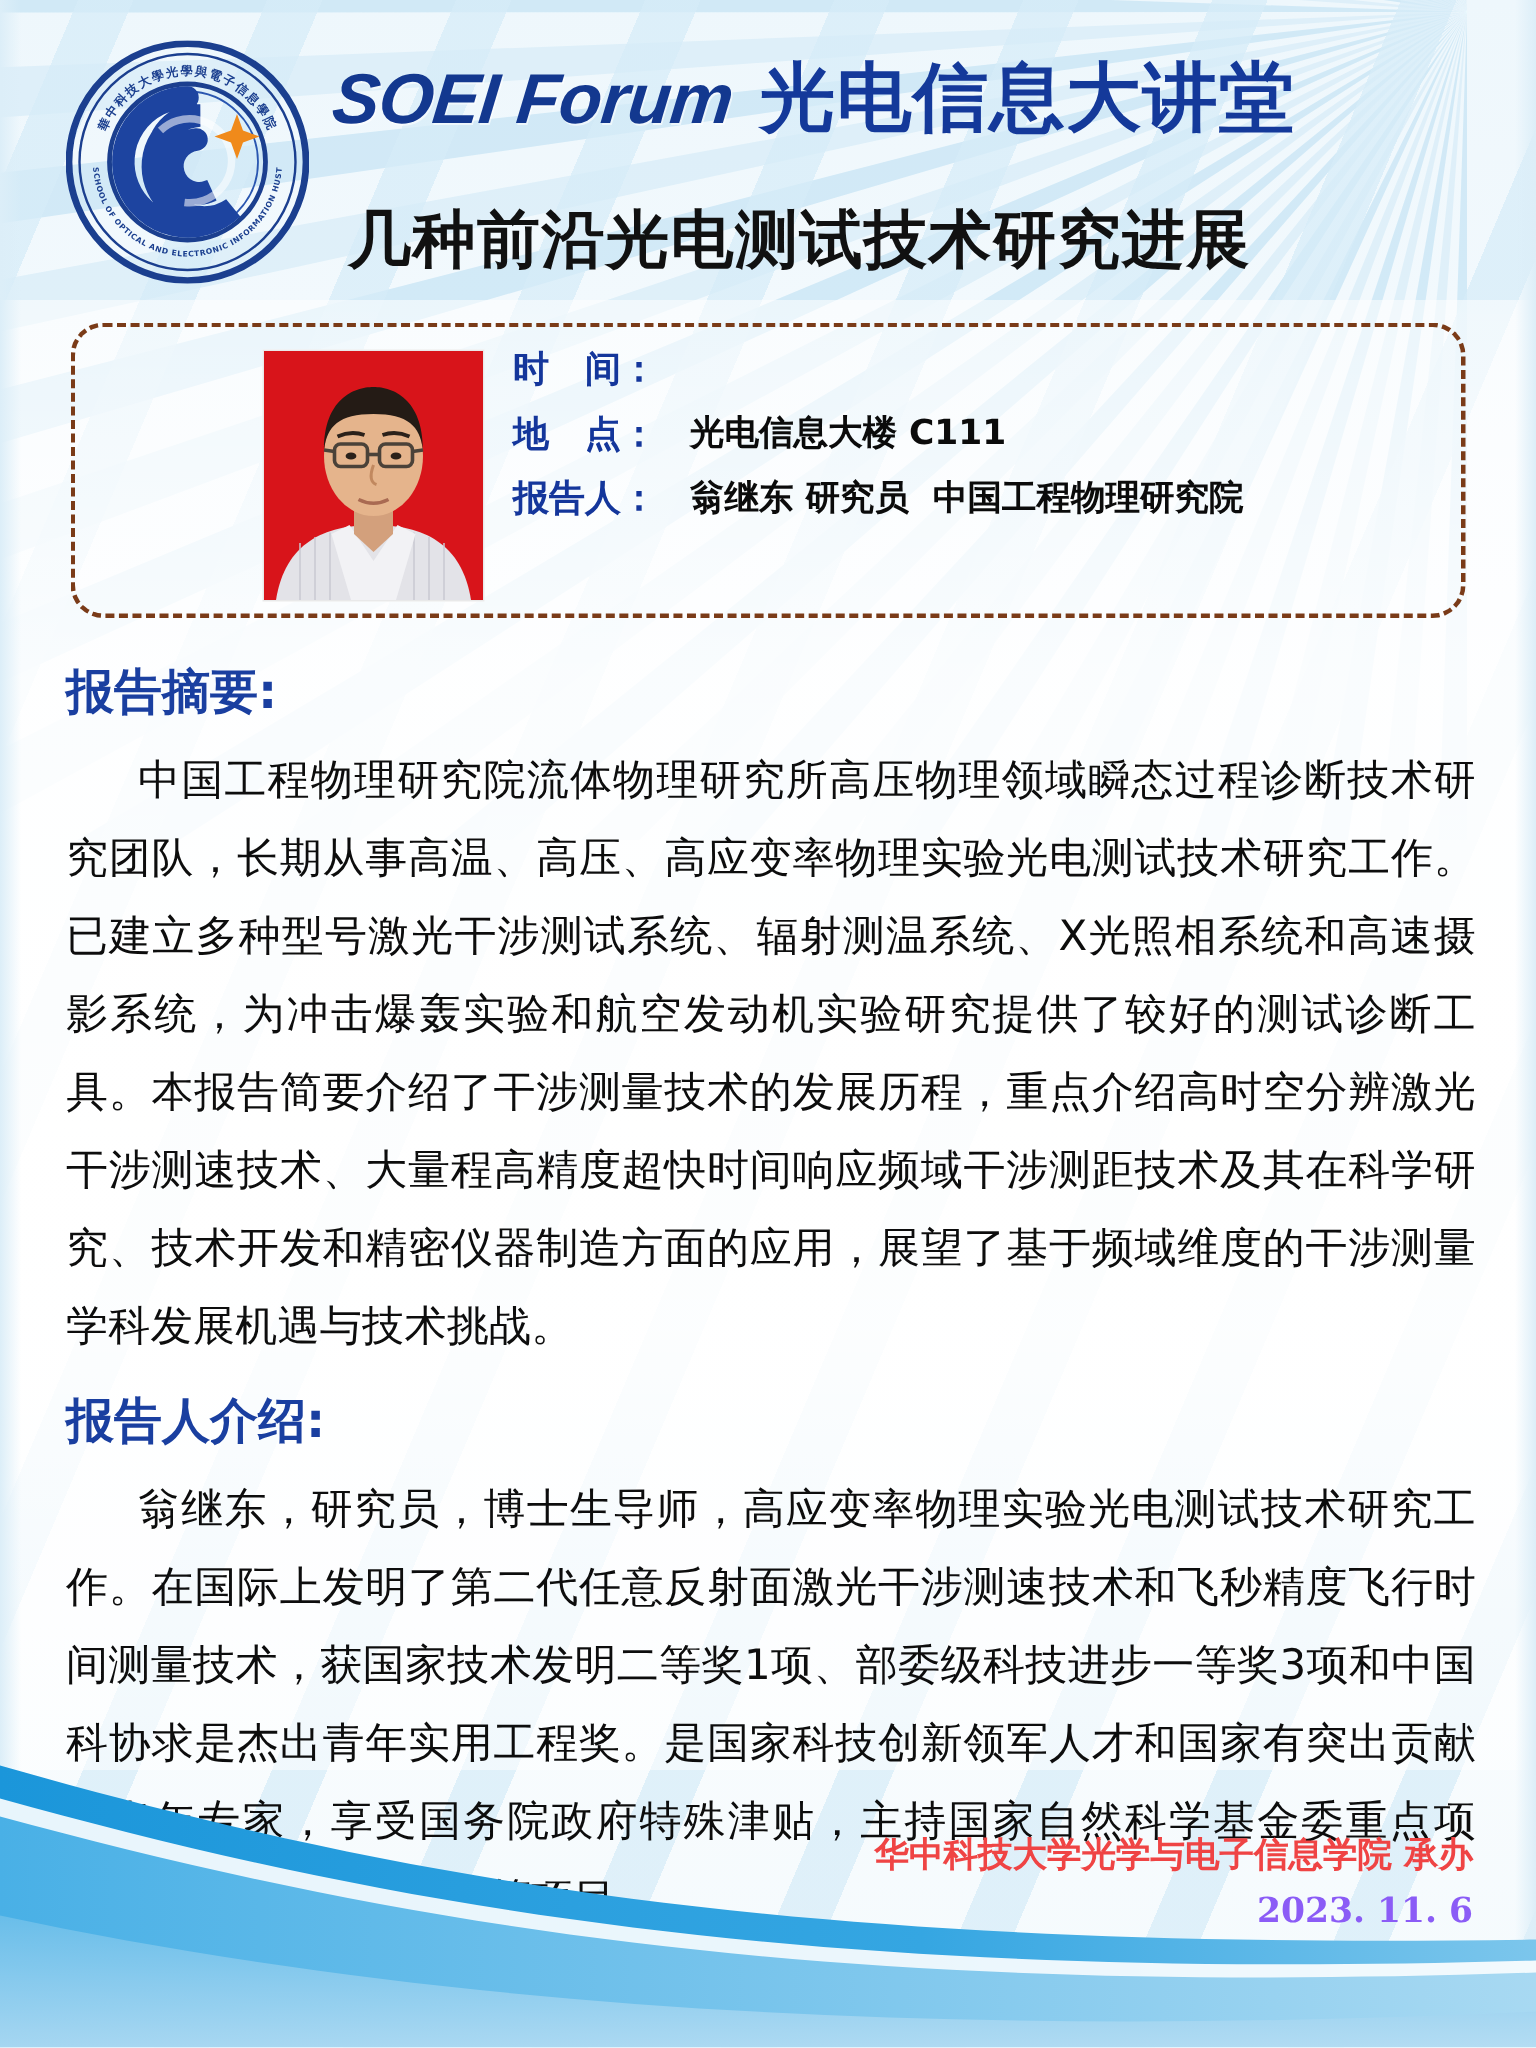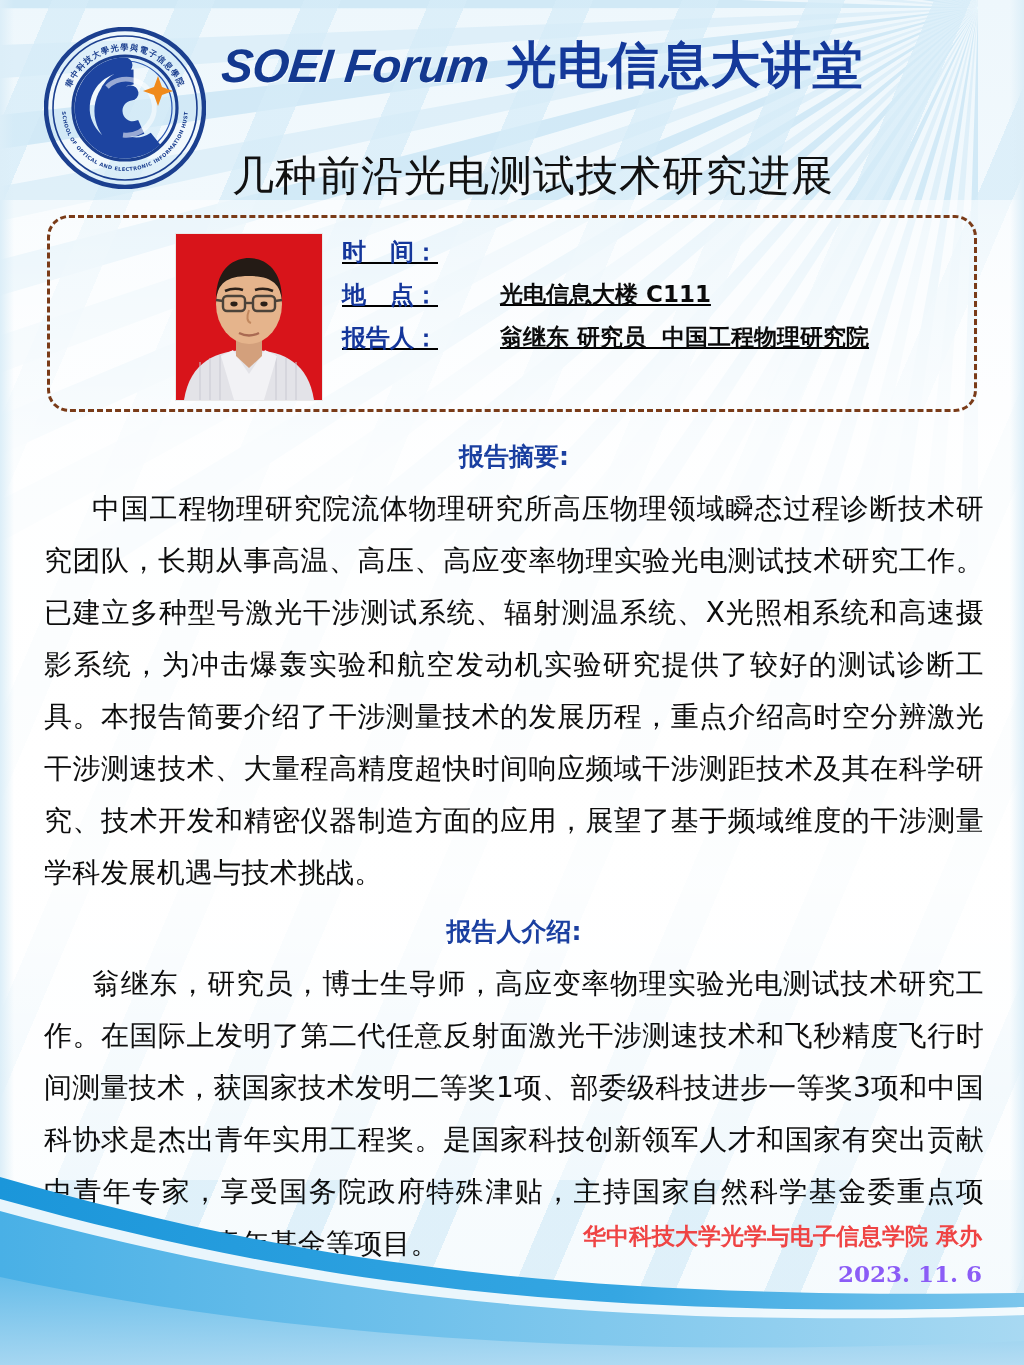--- a/index.html
+++ b/index.html
@@ -62,58 +62,57 @@
     margin-left:18px;letter-spacing:1px;
   }
   .issue{
     position:absolute;right:28px;top:34px;width:140px;text-align:center;
     color:#b24a12;line-height:1.08;
   }
   .issue .cn{font-size:30px;font-weight:bold;font-family:"DejaVu Serif","Liberation Serif",serif;}
   .issue .cn .num{font-size:33px;}
   .issue .en{font-size:33px;font-family:"DejaVu Serif","Liberation Serif",serif;}
   .lecture-title{
-    position:absolute;left:232px;top:148px;width:760px;
-    font-family:"DejaVu Sans","Liberation Sans",sans-serif;
-    font-weight:normal;font-size:42px;color:#111111;letter-spacing:1px;
+    position:absolute;left:232px;top:132px;width:760px;
+    font-family:"DejaVu Sans","Liberation Sans",sans-serif;
+    font-weight:bold;font-size:42px;color:#111111;letter-spacing:1px;
   }
 
   
   .infobox{
     position:absolute;left:47px;top:215px;width:930px;height:197px;
     border:3px dashed #7a3b18;border-radius:22px;
     box-sizing:border-box;
   }
   .photo{
     position:absolute;left:125px;top:15px;width:146px;height:166px;
     background:#ffffff;
     overflow:hidden;border:1px solid #e9e9e9;
   }
   .photo svg{display:block;}
   .info-rows{position:absolute;left:292px;top:12px;width:620px;}
-  .irow{display:flex;align-items:center;height:43px;text-decoration:underline;}
+  .irow{display:flex;align-items:flex-start;height:43px;}
   .ilabel{
     color:#14369b;font-weight:bold;font-size:24px;
     font-family:"DejaVu Sans","Liberation Sans",sans-serif;
     width:118px;flex:0 0 118px;white-space:pre;
   }
   .ivalue{
     color:#0b0b0b;font-weight:bold;font-size:23px;
     font-family:"DejaVu Serif","Liberation Serif",serif;
     white-space:pre;
   }
-  .ivalue.cnv{font-family:"DejaVu Sans","Liberation Sans",sans-serif;margin-left:40px;}
+  .ivalue.cnv{font-family:"DejaVu Sans","Liberation Sans",sans-serif;}
 
   
   .content{position:absolute;left:44px;top:440px;width:940px;}
   .sec-head{
-    color:#1a3fa0;font-weight:bold;font-size:25px;
+    color:#1a3fa0;font-weight:bold;font-size:32px;
     font-family:"DejaVu Sans","Liberation Sans",sans-serif;
     margin:0 0 10px 0;
-    text-align:center;
   }
   .para{
     color:#0d0d0d;font-size:28px;line-height:52px;
     font-family:"DejaVu Sans","Liberation Sans",sans-serif;
     text-align:justify;text-align-last:left;
     text-indent:48px;margin:0 0 4px 0;
     letter-spacing:.2px;
   }
   .sec2{margin-top:16px;}
 

